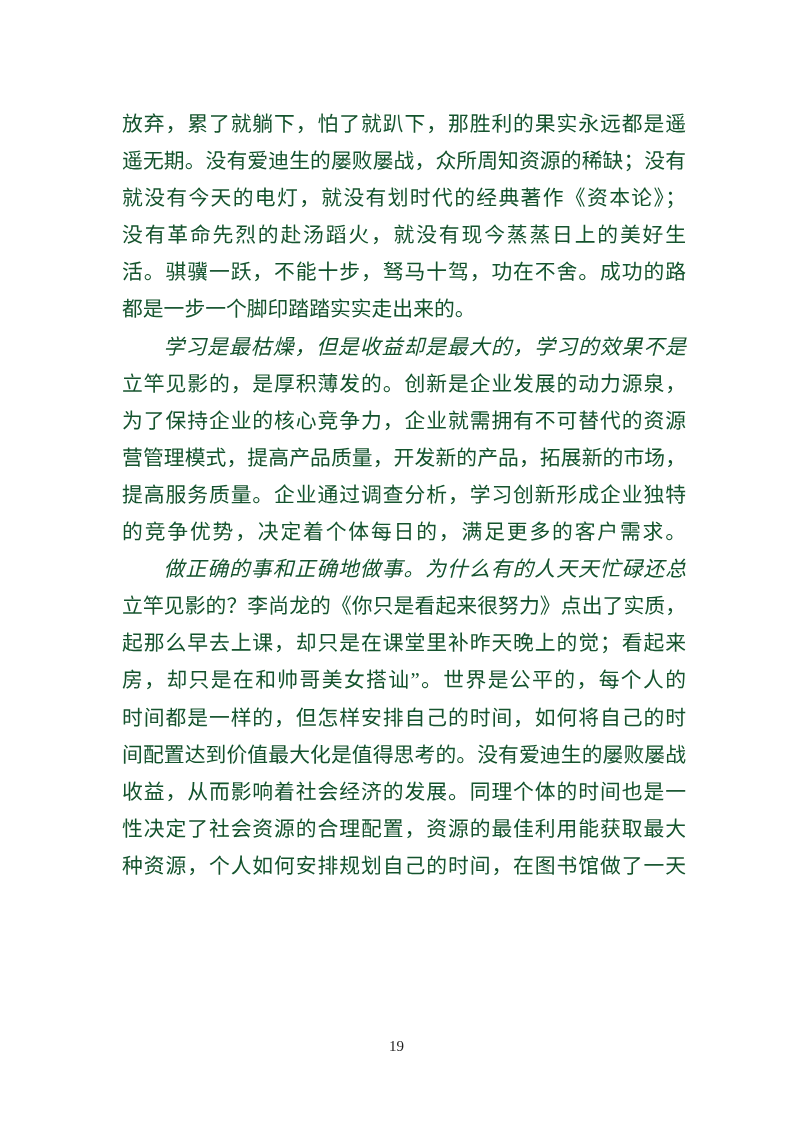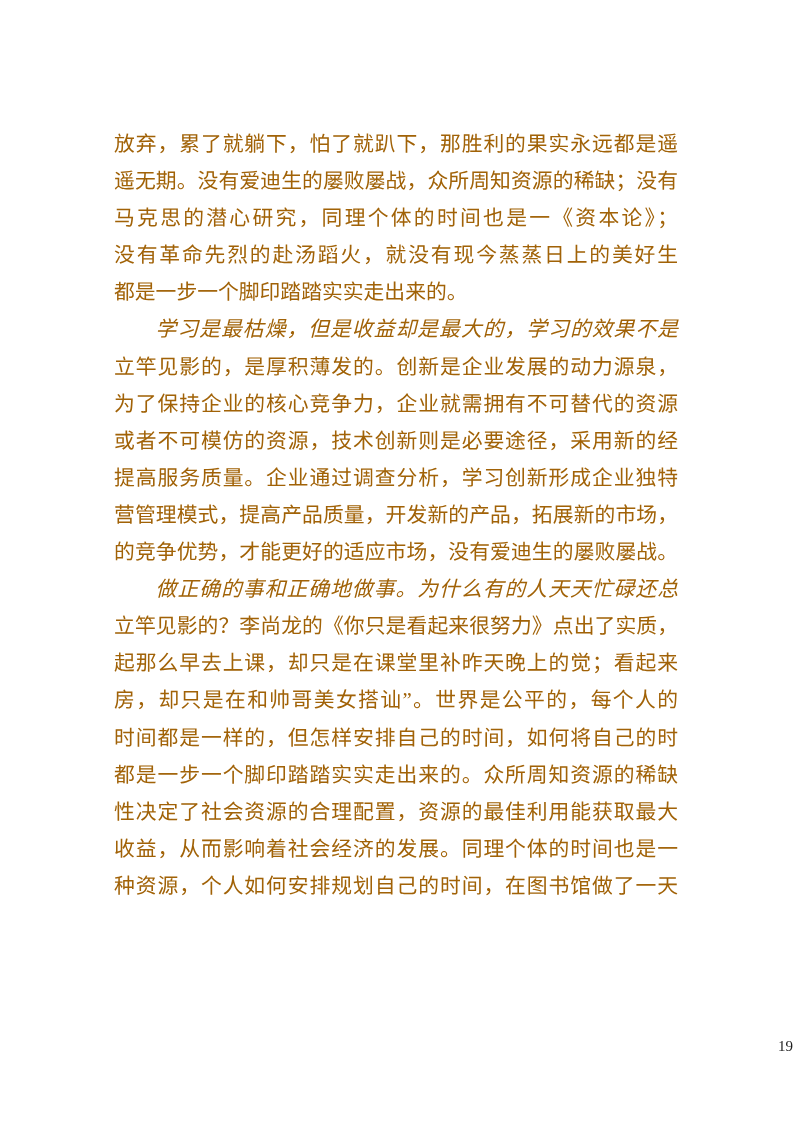--- a/index.html
+++ b/index.html
@@ -10,25 +10,24 @@
   .page {
     position: relative;
     width: 793px;
     height: 1122px;
     background: #ffffff;
     overflow: hidden;
     font-family: "Liberation Serif", "DejaVu Serif", serif;
   }
   .text-block {
     position: absolute;
-    left: 114px;
+    left: 122px;
     top: 105px;
     width: 564px;
-    color: #a16207;
-    margin-top: 20px;
+    color: #14532d;
   }
   .line {
     height: 37.1px;
     line-height: 37.1px;
     font-size: 20.8px;
     white-space: nowrap;
     text-align: justify;
     text-align-last: justify;
     letter-spacing: 0;
   }
@@ -37,47 +36,47 @@
     font-style: italic;
   }
   .line.short {
     text-align-last: left;
   }
   .footer {
     position: absolute;
     left: 0;
     right: 0;
     top: 1038px;
-    text-align: right;
+    text-align: center;
     font-size: 15px;
     color: #1e1e1e;
     font-family: "Liberation Serif", "DejaVu Serif", serif;
   }
 </style>
 </head>
 <body>
 
 <div class="page">
   <div class="text-block">
       <div class="line">放弃，累了就躺下，怕了就趴下，那胜利的果实永远都是遥</div>
       <div class="line">遥无期。没有爱迪生的屡败屡战，众所周知资源的稀缺；没有</div>
-      <div class="line">马克思的潜心研究，同理个体的时间也是一《资本论》；</div>
+      <div class="line">就没有今天的电灯，就没有划时代的经典著作《资本论》；</div>
       <div class="line">没有革命先烈的赴汤蹈火，就没有现今蒸蒸日上的美好生</div>
+      <div class="line">活。骐骥一跃，不能十步，驽马十驾，功在不舍。成功的路</div>
       <div class="line short">都是一步一个脚印踏踏实实走出来的。</div>
       <div class="line indent">学习是最枯燥，但是收益却是最大的，学习的效果不是</div>
       <div class="line">立竿见影的，是厚积薄发的。创新是企业发展的动力源泉，</div>
       <div class="line">为了保持企业的核心竞争力，企业就需拥有不可替代的资源</div>
-      <div class="line">或者不可模仿的资源，技术创新则是必要途径，采用新的经</div>
+      <div class="line">营管理模式，提高产品质量，开发新的产品，拓展新的市场，</div>
       <div class="line">提高服务质量。企业通过调查分析，学习创新形成企业独特</div>
-      <div class="line">营管理模式，提高产品质量，开发新的产品，拓展新的市场，</div>
-      <div class="line">的竞争优势，才能更好的适应市场，没有爱迪生的屡败屡战。</div>
+      <div class="line">的竞争优势，决定着个体每日的，满足更多的客户需求。</div>
       <div class="line indent">做正确的事和正确地做事。为什么有的人天天忙碌还总</div>
       <div class="line">立竿见影的？李尚龙的《你只是看起来很努力》点出了实质，</div>
       <div class="line">起那么早去上课，却只是在课堂里补昨天晚上的觉；看起来</div>
       <div class="line">房，却只是在和帅哥美女搭讪”。世界是公平的，每个人的</div>
       <div class="line">时间都是一样的，但怎样安排自己的时间，如何将自己的时</div>
-      <div class="line">都是一步一个脚印踏踏实实走出来的。众所周知资源的稀缺</div>
+      <div class="line">间配置达到价值最大化是值得思考的。没有爱迪生的屡败屡战</div>
+      <div class="line">收益，从而影响着社会经济的发展。同理个体的时间也是一</div>
       <div class="line">性决定了社会资源的合理配置，资源的最佳利用能获取最大</div>
-      <div class="line">收益，从而影响着社会经济的发展。同理个体的时间也是一</div>
       <div class="line">种资源，个人如何安排规划自己的时间，在图书馆做了一天</div>
     </div>
   <div class="footer">19</div>
 </div>
 
 </body></html>

